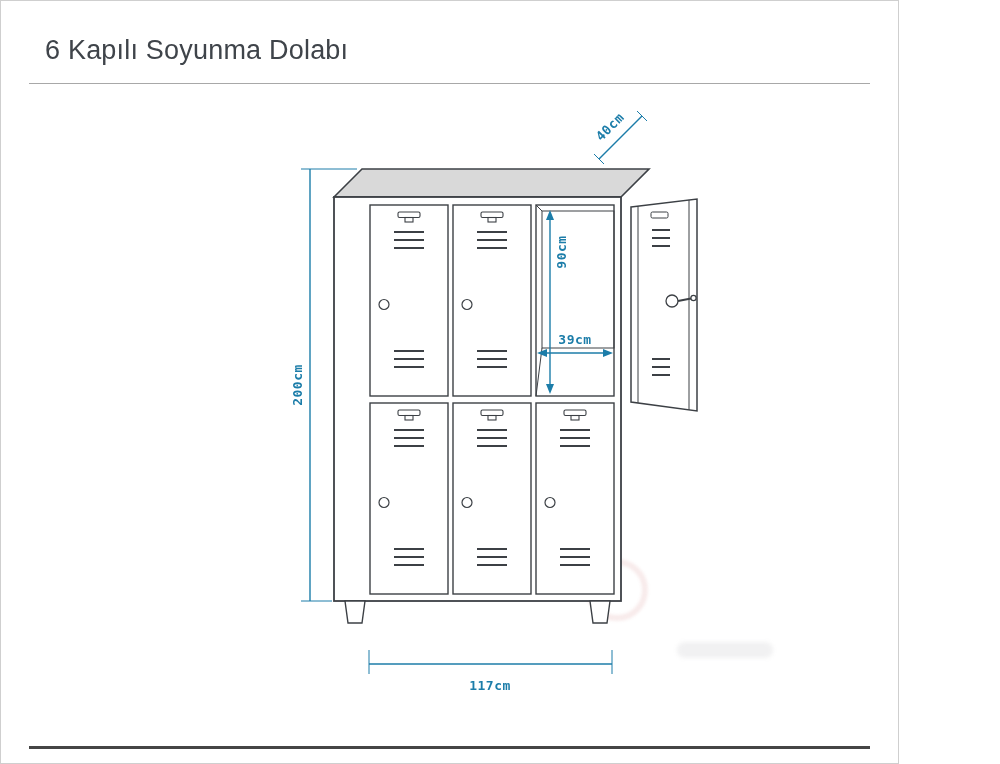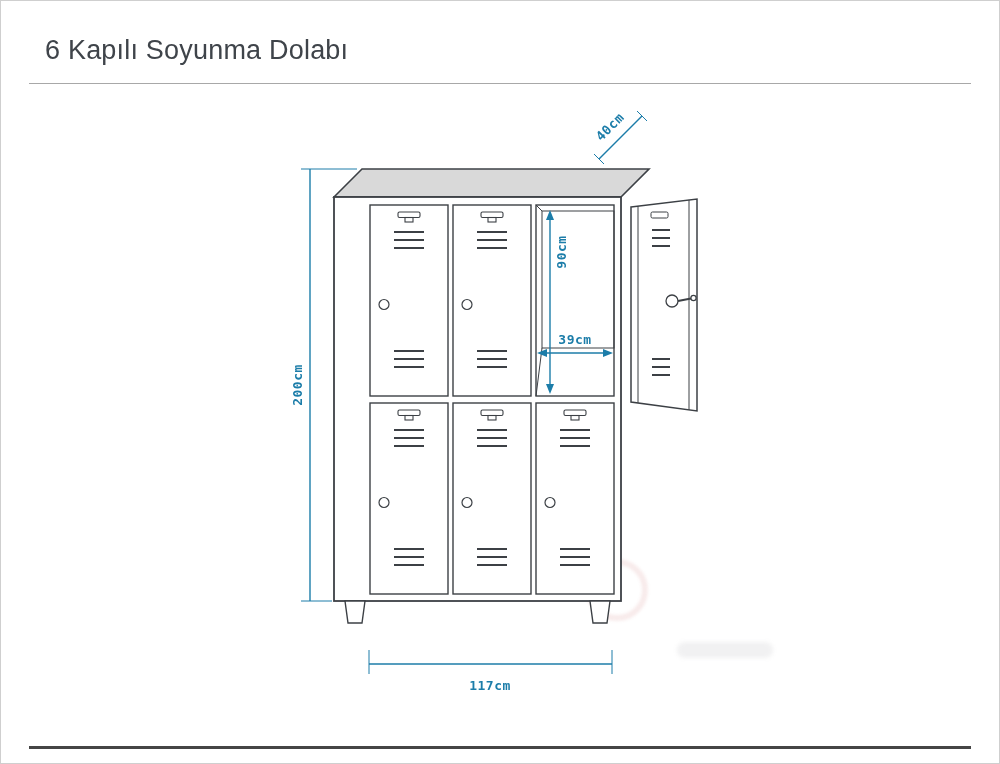--- a/index.html
+++ b/index.html
@@ -1,17 +1,17 @@
 <!DOCTYPE html>
 <html style="--dimension-accent: #1C7DA9; --drawing-line: #3C4045; --top-face-fill: #D9D9D9; --page-background: #FFFFFF; --rule-dark: #454545; --rule-light: #A8A8A8;"><head>
 <meta charset="utf-8">
 <style>
   html,body { margin:0; padding:0; }
   .page {
-    position:relative; width:1000px; height:764px; box-sizing:border-box;
+    position:relative; width:899px; height:764px; box-sizing:border-box;
     background:var(--page-background,#fff);
     border:1px solid #CFCFCF; overflow:hidden;
     font-family:"Liberation Sans", sans-serif;
   }
   .title {
     position:absolute; left:44px; top:34px; margin:0;
     font-size:27px; font-weight:500; color:#3F444A; letter-spacing:.2px;
     font-family:"Liberation Sans", sans-serif;
   }
   .title-rule { position:absolute; left:28px; right:28px; top:82px; height:1px; background:var(--rule-light,#A8A8A8); }

